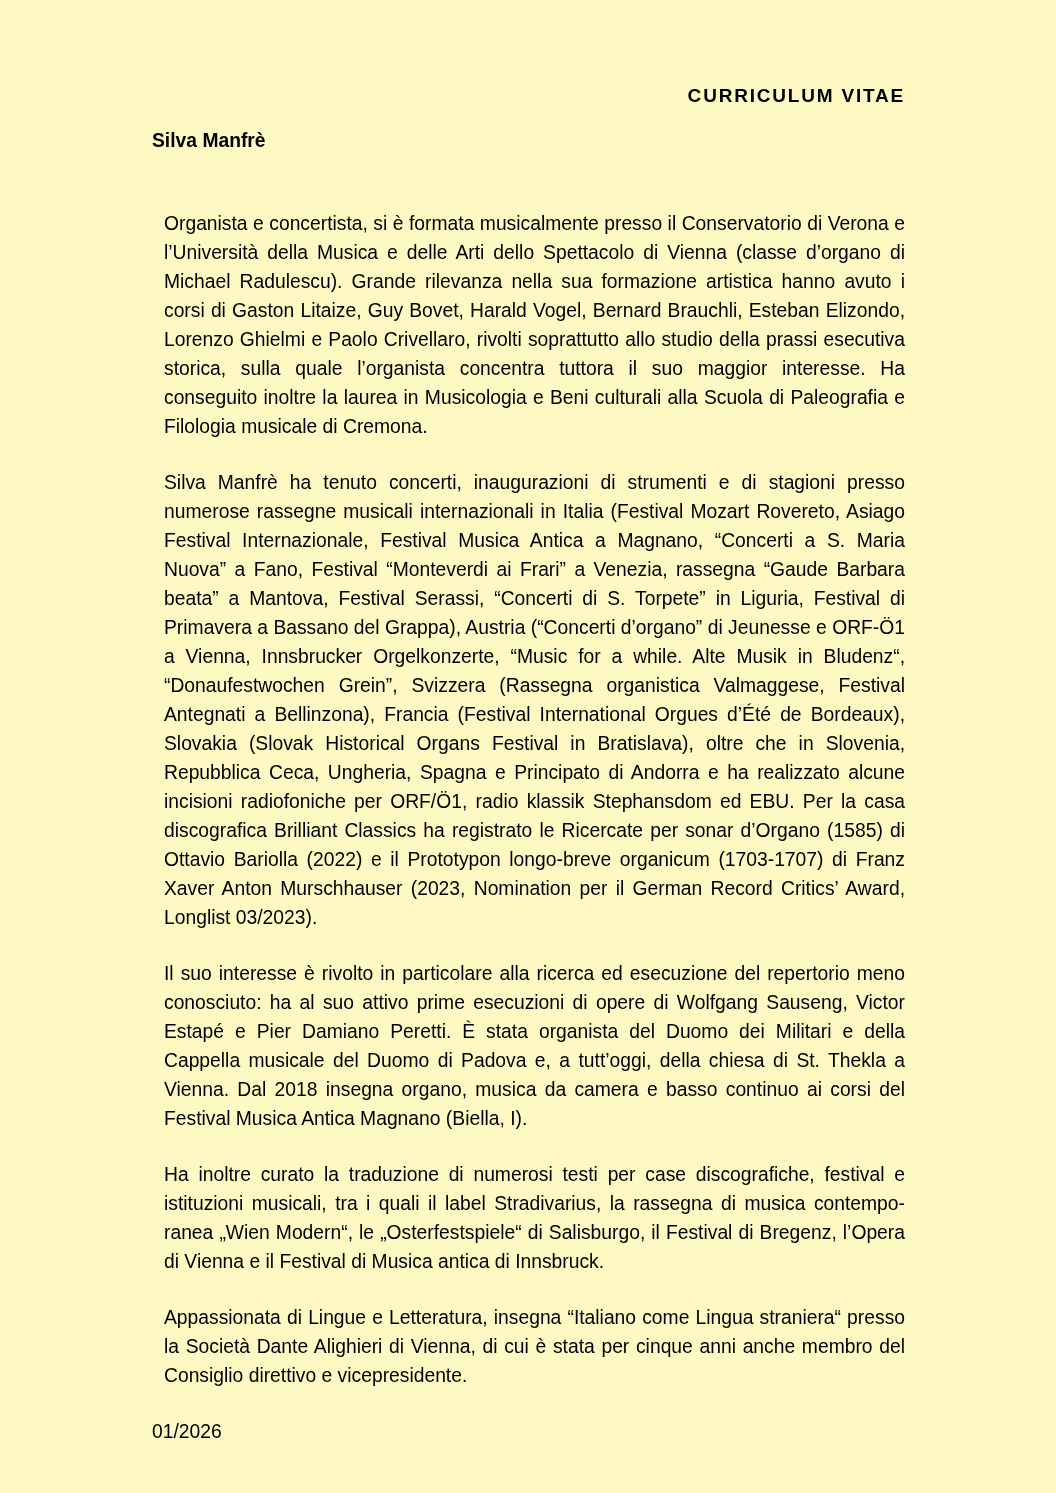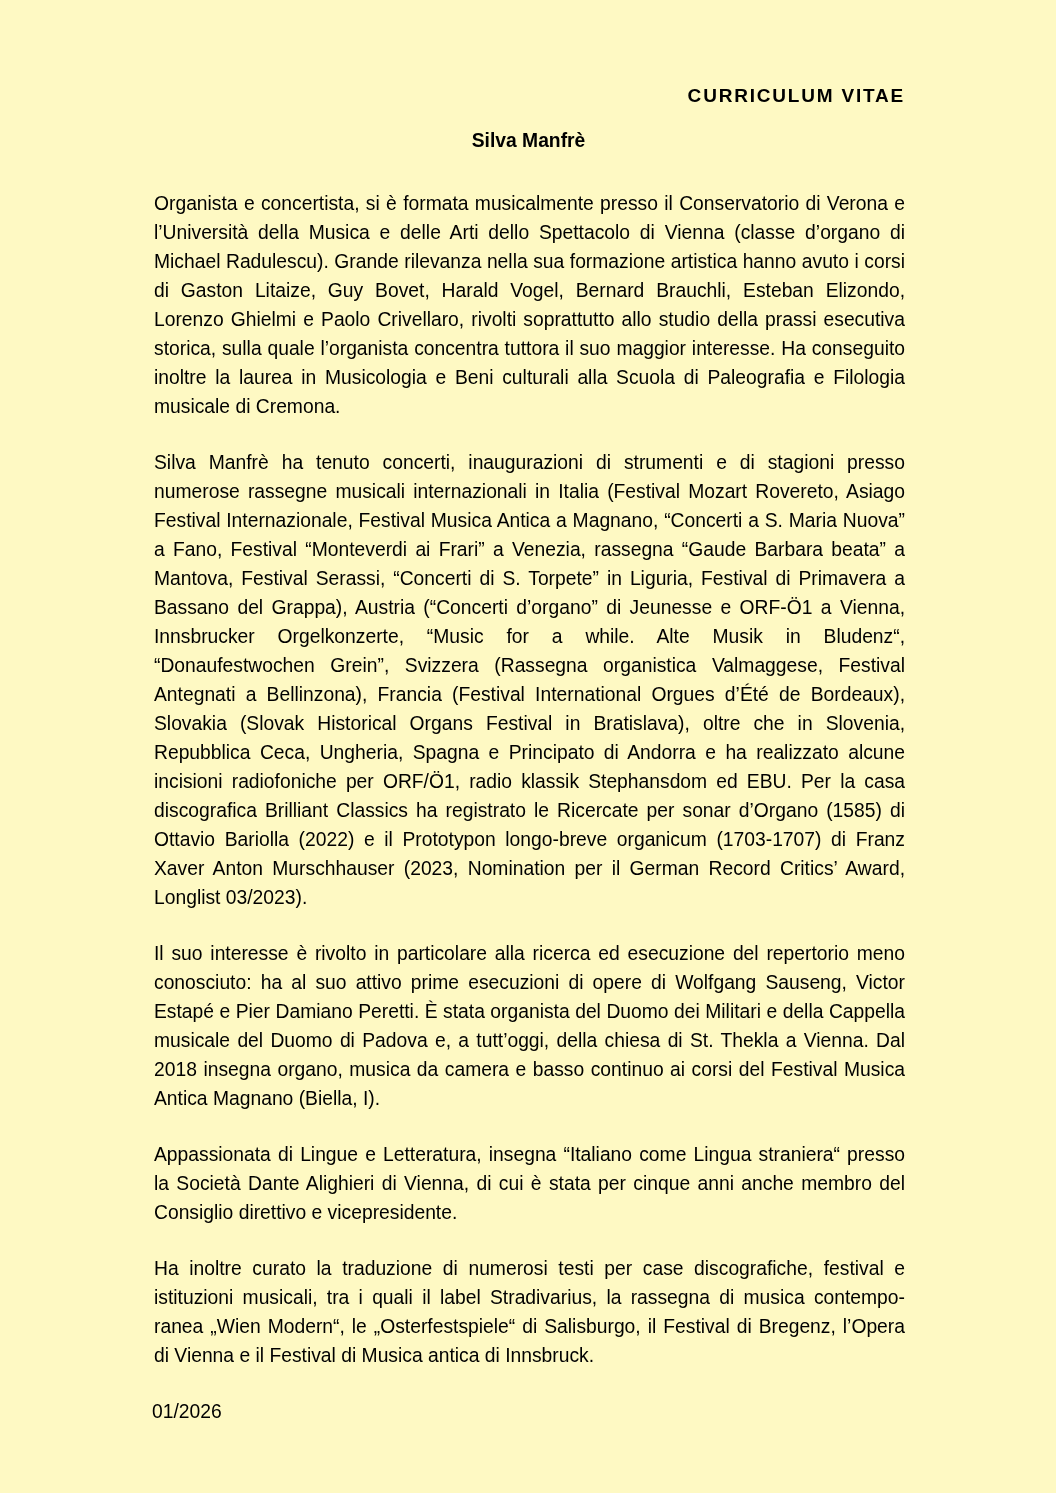--- a/index.html
+++ b/index.html
@@ -28,28 +28,27 @@
     font-weight: bold;
     font-size: 19px;
     line-height: 22px;
     letter-spacing: 1.8px;
     margin: 0 0 23px 0;
   }
   .author-name {
     font-weight: bold;
     font-size: 19.3px;
     line-height: 22px;
-    margin: 0 0 37px 0;
-    text-align: center;
+    margin: 0 0 57px 0;
   }
   .body-para {
     font-size: 19.3px;
     line-height: 29px;
     text-align: justify;
-    margin: 0 0 27px 2px;
+    margin: 0 0 27px 12px;
   }
   .body-para .italic {
   }
   .footer-date {
     font-size: 19.3px;
     line-height: 29px;
   }
 </style>
 </head>
 <body>
@@ -60,20 +59,20 @@
     <div class="header-title">CURRICULUM VITAE</div>
 
     <div class="author-name">Silva Manfrè</div>
 
     <p class="body-para"><span>Organista e concertista, si è formata musicalmente presso il Conservatorio di Verona e l’Università della Musica e delle Arti dello Spettacolo di Vienna (classe d’organo di Michael Radulescu). Grande rilevanza nella sua formazione artistica hanno avuto i corsi di Gaston Litaize, Guy Bovet, Harald Vogel, Bernard Brauchli, Esteban Elizondo, Lorenzo Ghielmi e Paolo Crivellaro, rivolti soprattutto allo studio della prassi esecutiva storica, sulla quale l’organista concentra tuttora il suo maggior interesse. Ha conseguito inoltre la laurea in Musicologia e Beni culturali alla Scuola di Paleografia e Filologia musicale di Cremona.</span></p>
 
     <p class="body-para"><span>Silva Manfrè ha tenuto concerti, inaugurazioni di strumenti e di stagioni presso numerose rassegne musicali internazionali in Italia (Festival Mozart Rovereto, Asiago Festival Internazionale, Festival Musica Antica a Magnano, “Concerti a S. Maria Nuova” a Fano, Festival “Monteverdi ai Frari” a Venezia, rassegna “Gaude Barbara beata” a Mantova, Festival Serassi, “Concerti di S. Torpete” in Liguria, Festival di Primavera a Bassano del Grappa), Austria (“Concerti d’organo” di Jeunesse e ORF-Ö1 a Vienna, Innsbrucker Orgelkonzerte, “Music for a while. Alte Musik in Bludenz“, “Donaufestwochen Grein”, Svizzera (Rassegna organistica Valmaggese, Festival Antegnati a Bellinzona), Francia (Festival International Orgues d’Été de Bordeaux), Slovakia (Slovak Historical Organs Festival in Bratislava), oltre che in Slovenia, Repubblica Ceca, Ungheria, Spagna e Principato di Andorra e ha realizzato alcune incisioni radiofoniche per ORF/Ö1, radio klassik Stephansdom ed EBU. Per la casa discografica Brilliant Classics ha registrato le Ricercate per sonar </span><span class="italic">d’Organo</span><span> (1585) di Ottavio Bariolla (2022) e il </span><span class="italic">Prototypon longo-breve organicum</span><span> (1703-1707) di Franz Xaver Anton Murschhauser (2023, Nomination per il German Record Critics’ Award, Longlist 03/2023).</span></p>
 
     <p class="body-para"><span>Il suo interesse è rivolto in particolare alla ricerca ed esecuzione del repertorio meno conosciuto: ha al suo attivo prime esecuzioni di opere di Wolfgang Sauseng, Victor Estapé e Pier Damiano Peretti. È stata organista del Duomo dei Militari e della Cappella musicale del Duomo di Padova e, a tutt’oggi, della chiesa di St. Thekla a Vienna. Dal 2018 insegna organo, musica da camera e basso continuo ai corsi del Festival Musica Antica Magnano (Biella, I).</span></p>
 
+    <p class="body-para"><span>Ha inoltre curato la traduzione di numerosi testi per case discografiche, festival e istituzioni musicali, tra i quali il label Stradivarius, la rassegna di musica contempo-ranea „Wien Modern“, le „Osterfestspiele“ di Salisburgo, il Festival di Bregenz, l’Opera di Vienna e il Festival di Musica antica di Innsbruck.</span></p>
+
     <p class="body-para"><span>Appassionata di Lingue e Letteratura, insegna “Italiano come Lingua straniera“ presso la Società Dante Alighieri di Vienna, di cui è stata per cinque anni anche membro del Consiglio direttivo e vicepresidente.</span></p>
-
-    <p class="body-para"><span>Ha inoltre curato la traduzione di numerosi testi per case discografiche, festival e istituzioni musicali, tra i quali il label Stradivarius, la rassegna di musica contempo-ranea „Wien Modern“, le „Osterfestspiele“ di Salisburgo, il Festival di Bregenz, l’Opera di Vienna e il Festival di Musica antica di Innsbruck.</span></p>
 
     <div class="footer-date">01/2026</div>
 
   </div>
 </div>
 
 </body></html>

